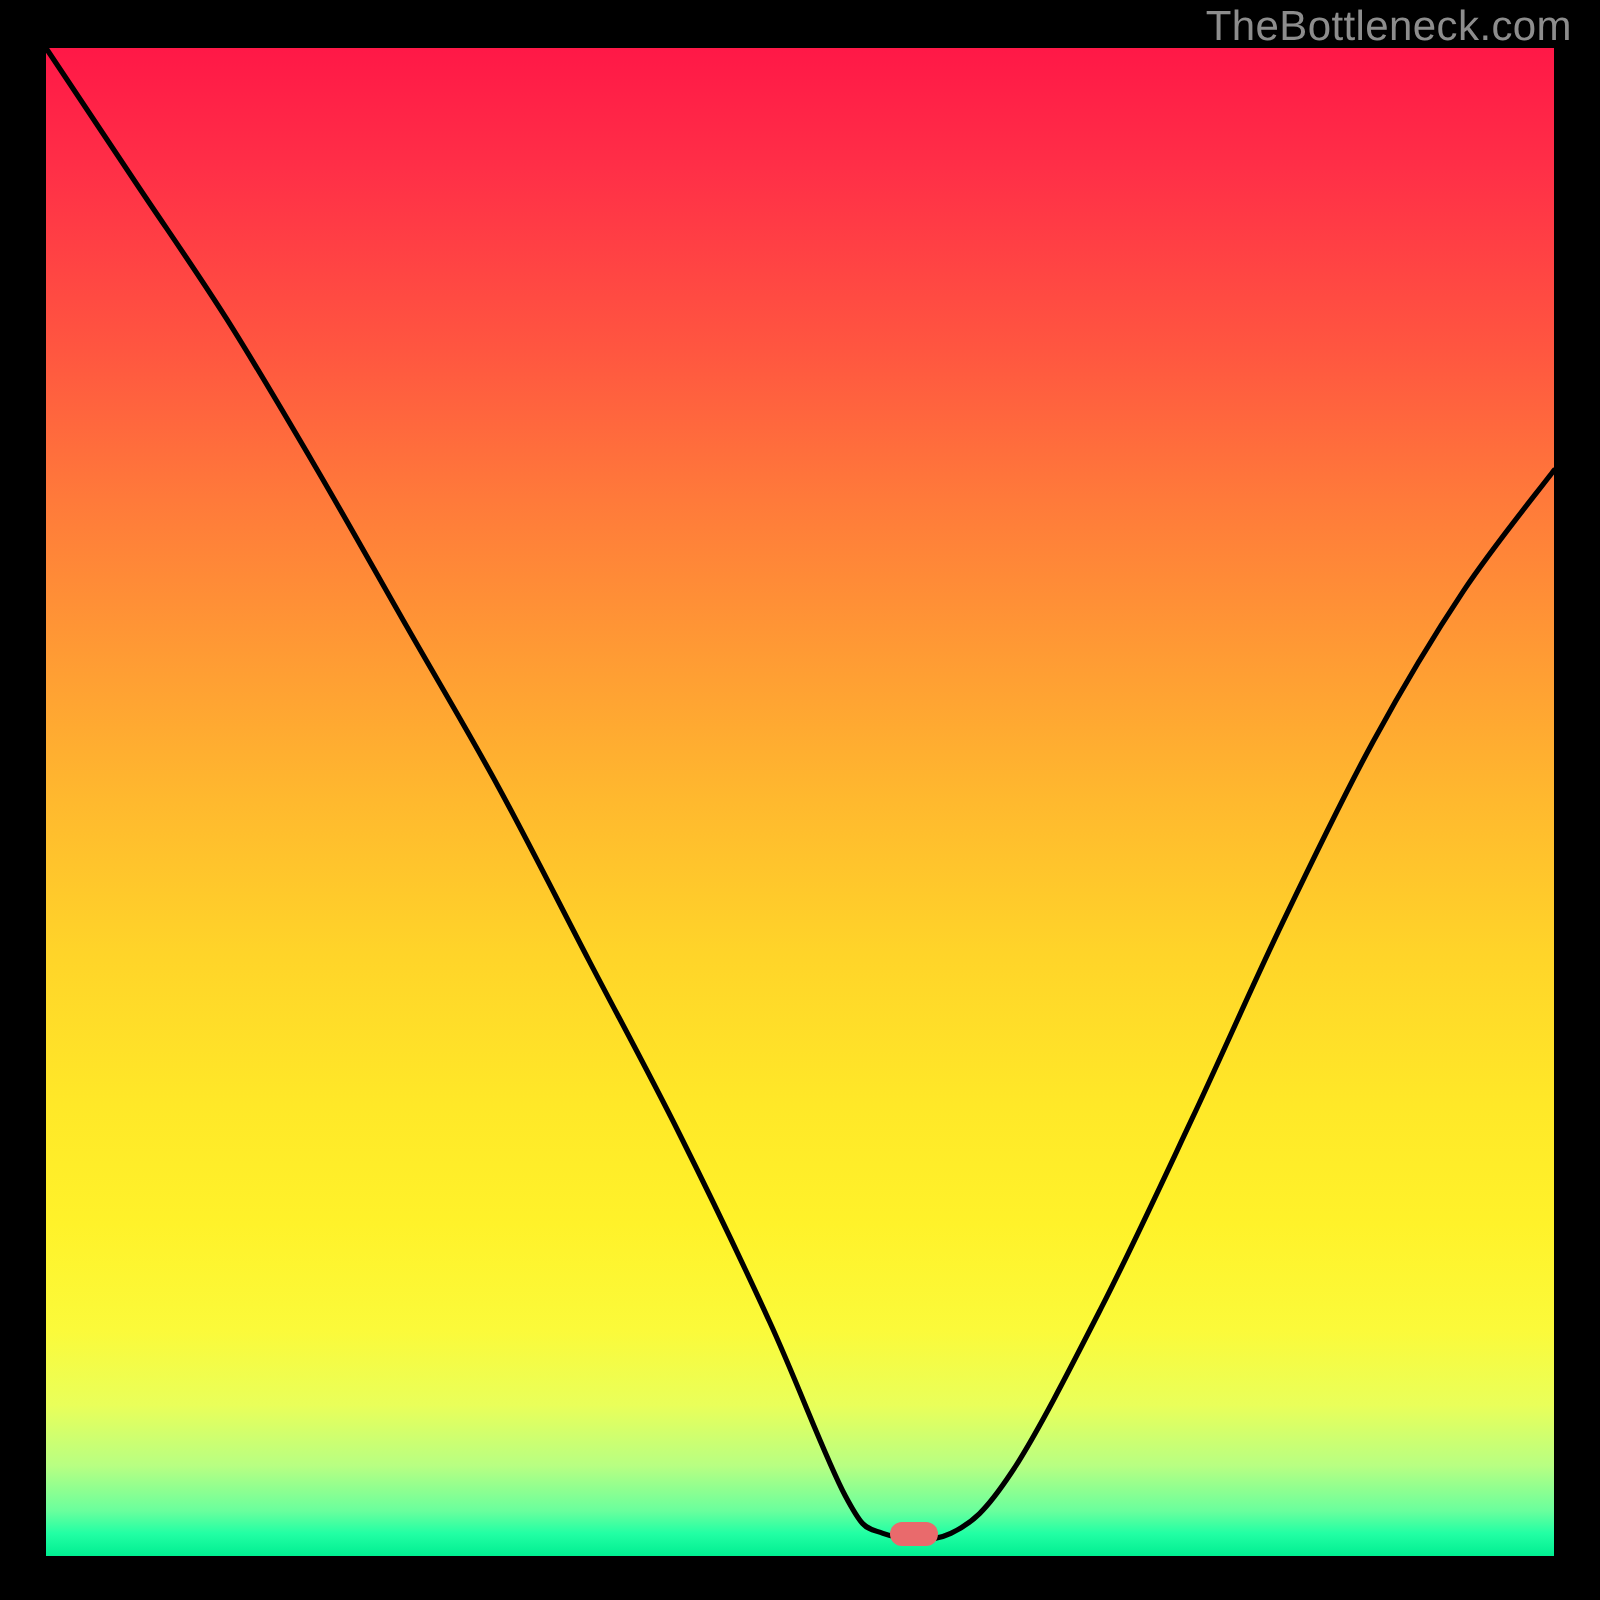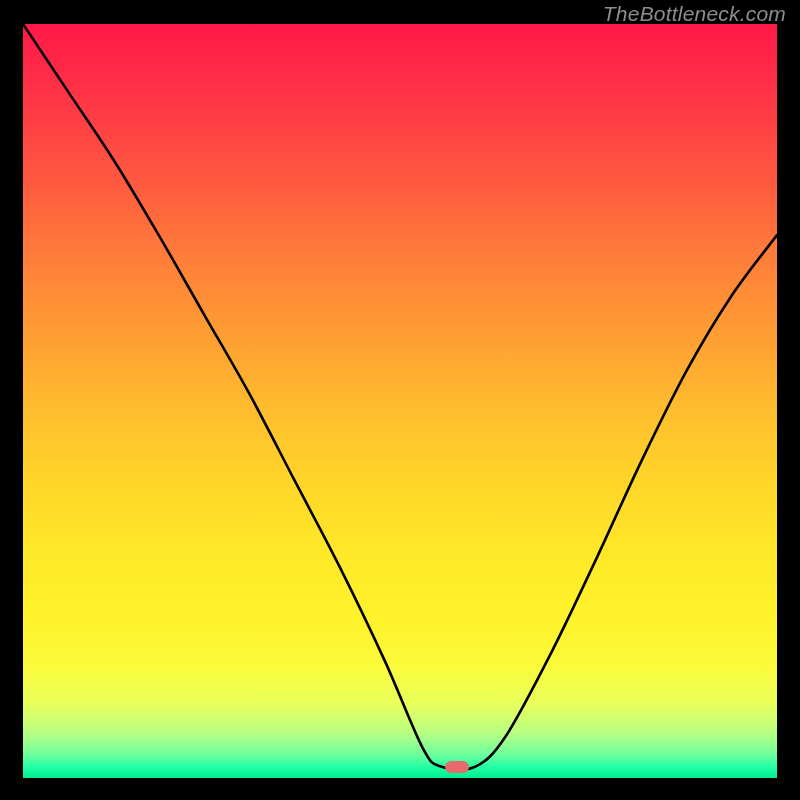--- a/index.html
+++ b/index.html
@@ -10,21 +10,20 @@
     background: #000;
     overflow: hidden;
   }
   .frame {
     position: absolute;
     left: 0;
     top: 0;
     width: 800px;
     height: 800px;
     background: #000;
-    font-style: italic;
   }
   .watermark {
     position: absolute;
     top: 2px;
     right: 14px;
     font-family: Arial, Helvetica, sans-serif;
     font-size: 21px;
     color: #8d8d8d;
     font-weight: 400;
     letter-spacing: 0.2px;

